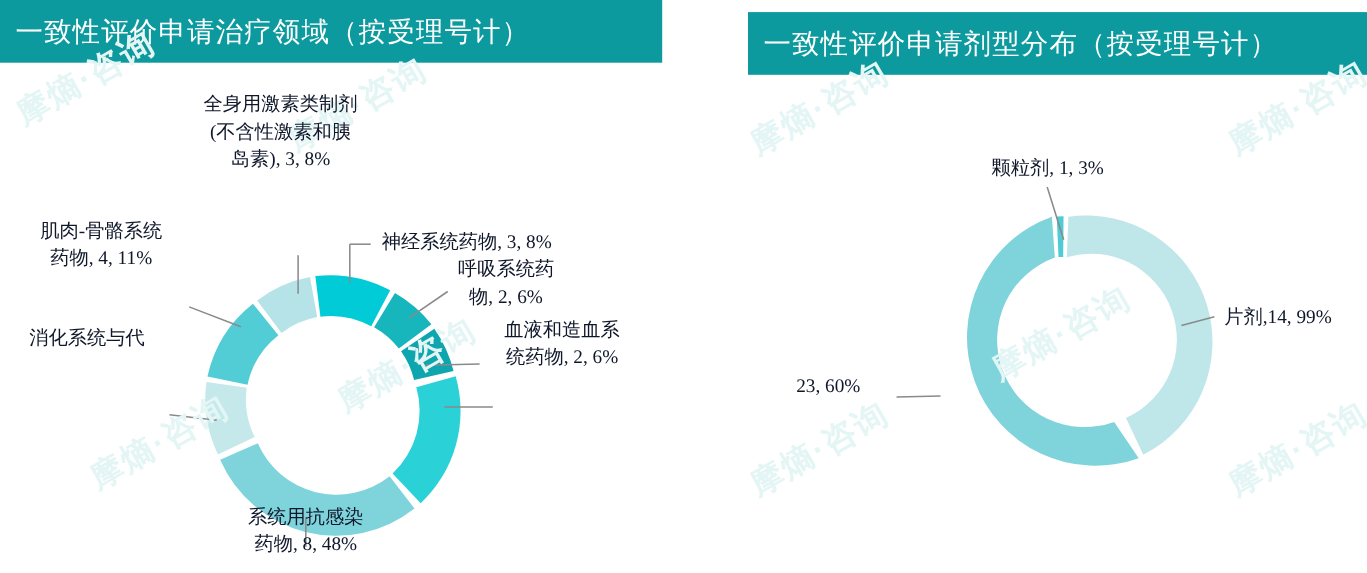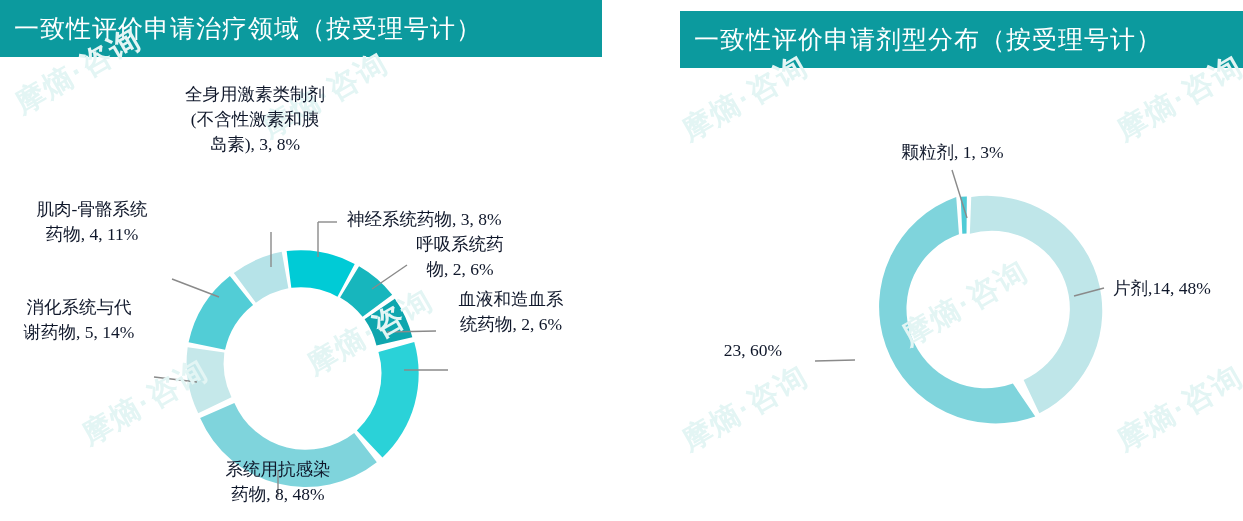--- a/index.html
+++ b/index.html
@@ -111,21 +111,20 @@
     </div>
 
 
     <div class="lbl c" style="left:163px;top:400px;width:230px;">
       <div>系统用抗感染</div>
       <div>药物, 8, 48%</div>
     </div>
 
     <div class="lbl c" style="left:5px;top:238px;width:148px;">
       <div>消化系统与代</div>
-      <div>谢药物, 5, 14%</div>
     </div>
 
     <div class="lbl c" style="left:12px;top:140px;width:160px;">
       <div>肌肉-骨骼系统</div>
       <div>药物, 4, 11%</div>
     </div>
 
   </div>
 </div>
 
@@ -157,21 +156,21 @@
         <line x1="394" y1="228" x2="424" y2="220"></line>
         <line x1="175" y1="292" x2="135" y2="293"></line>
       </g>
     </svg>
 
     <div class="lbl c" style="left:190px;top:72px;width:165px;">
       <div>颗粒剂, 1, 3%</div>
     </div>
 
     <div class="lbl l" style="left:433px;top:208px;">
-      <div>片剂,14, 48%</div>
+      <div>片剂,14, 99%</div>
     </div>
 
     <div class="lbl c" style="left:14px;top:270px;width:118px;">
       <div>23, 60%</div>
     </div>
 
   </div>
 </div>
 
 </body></html>

